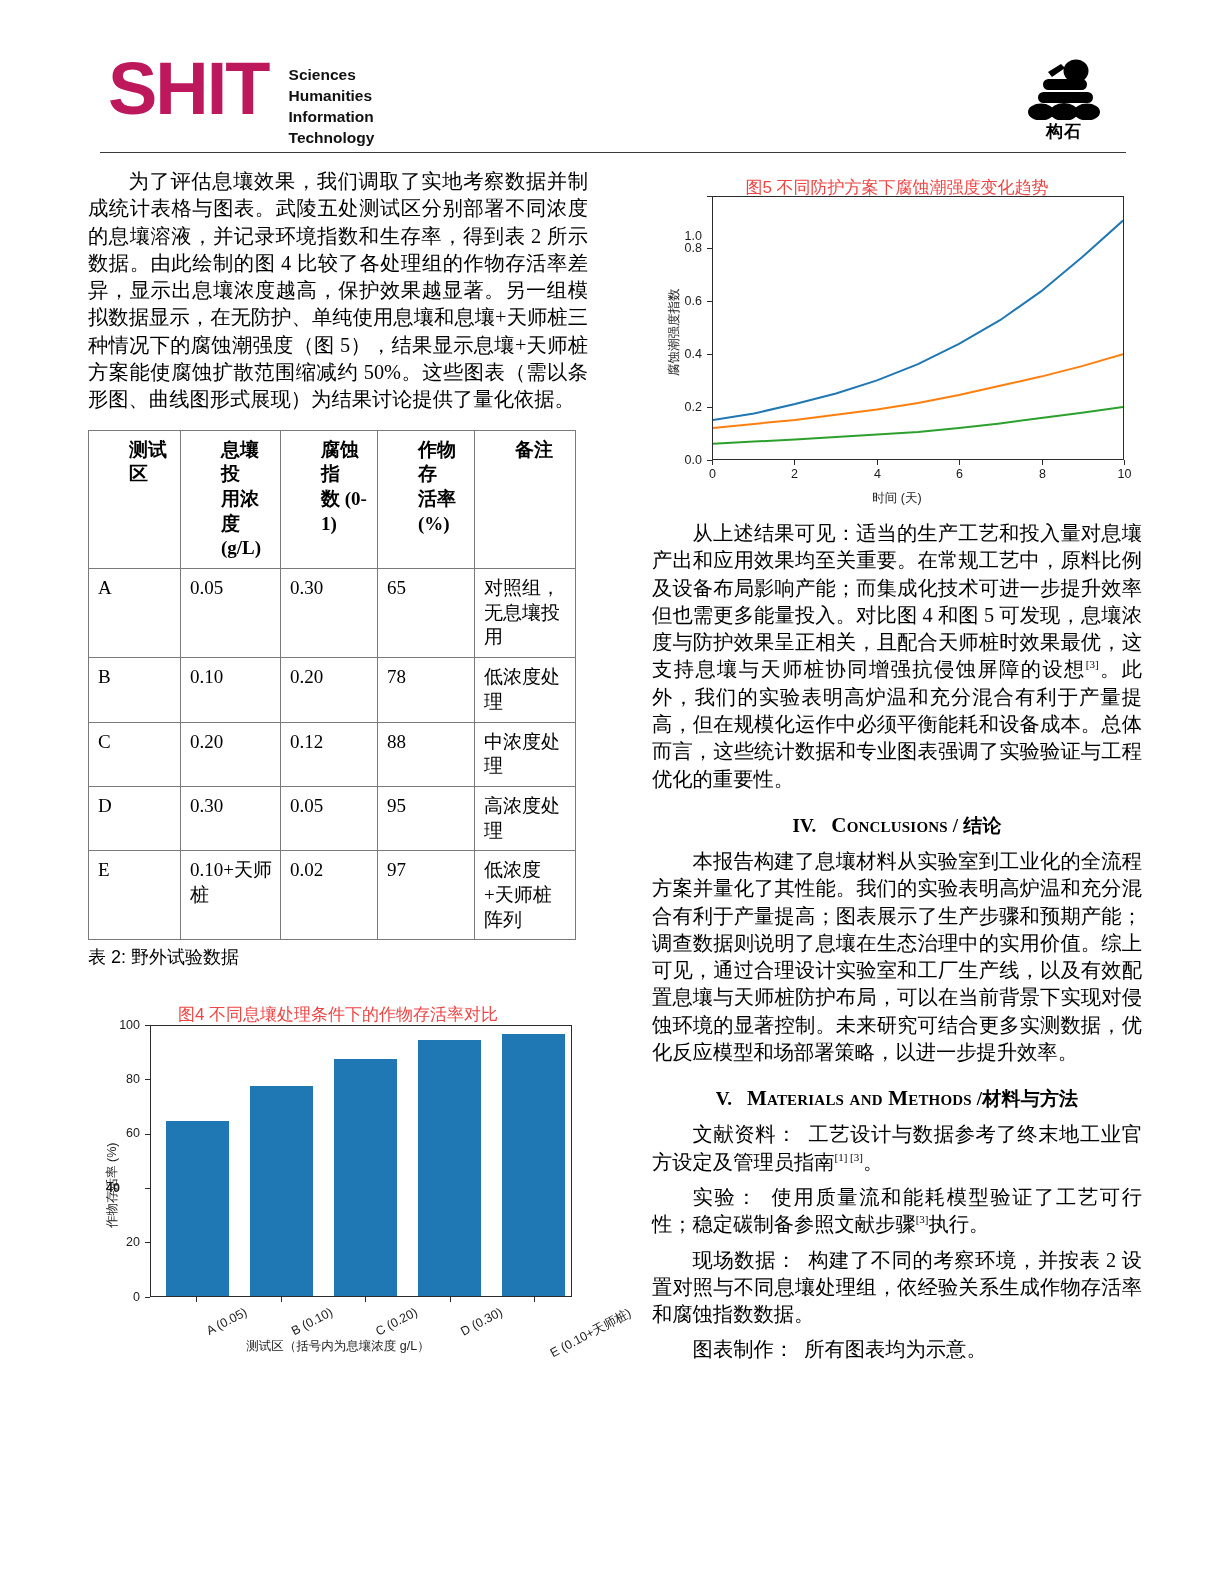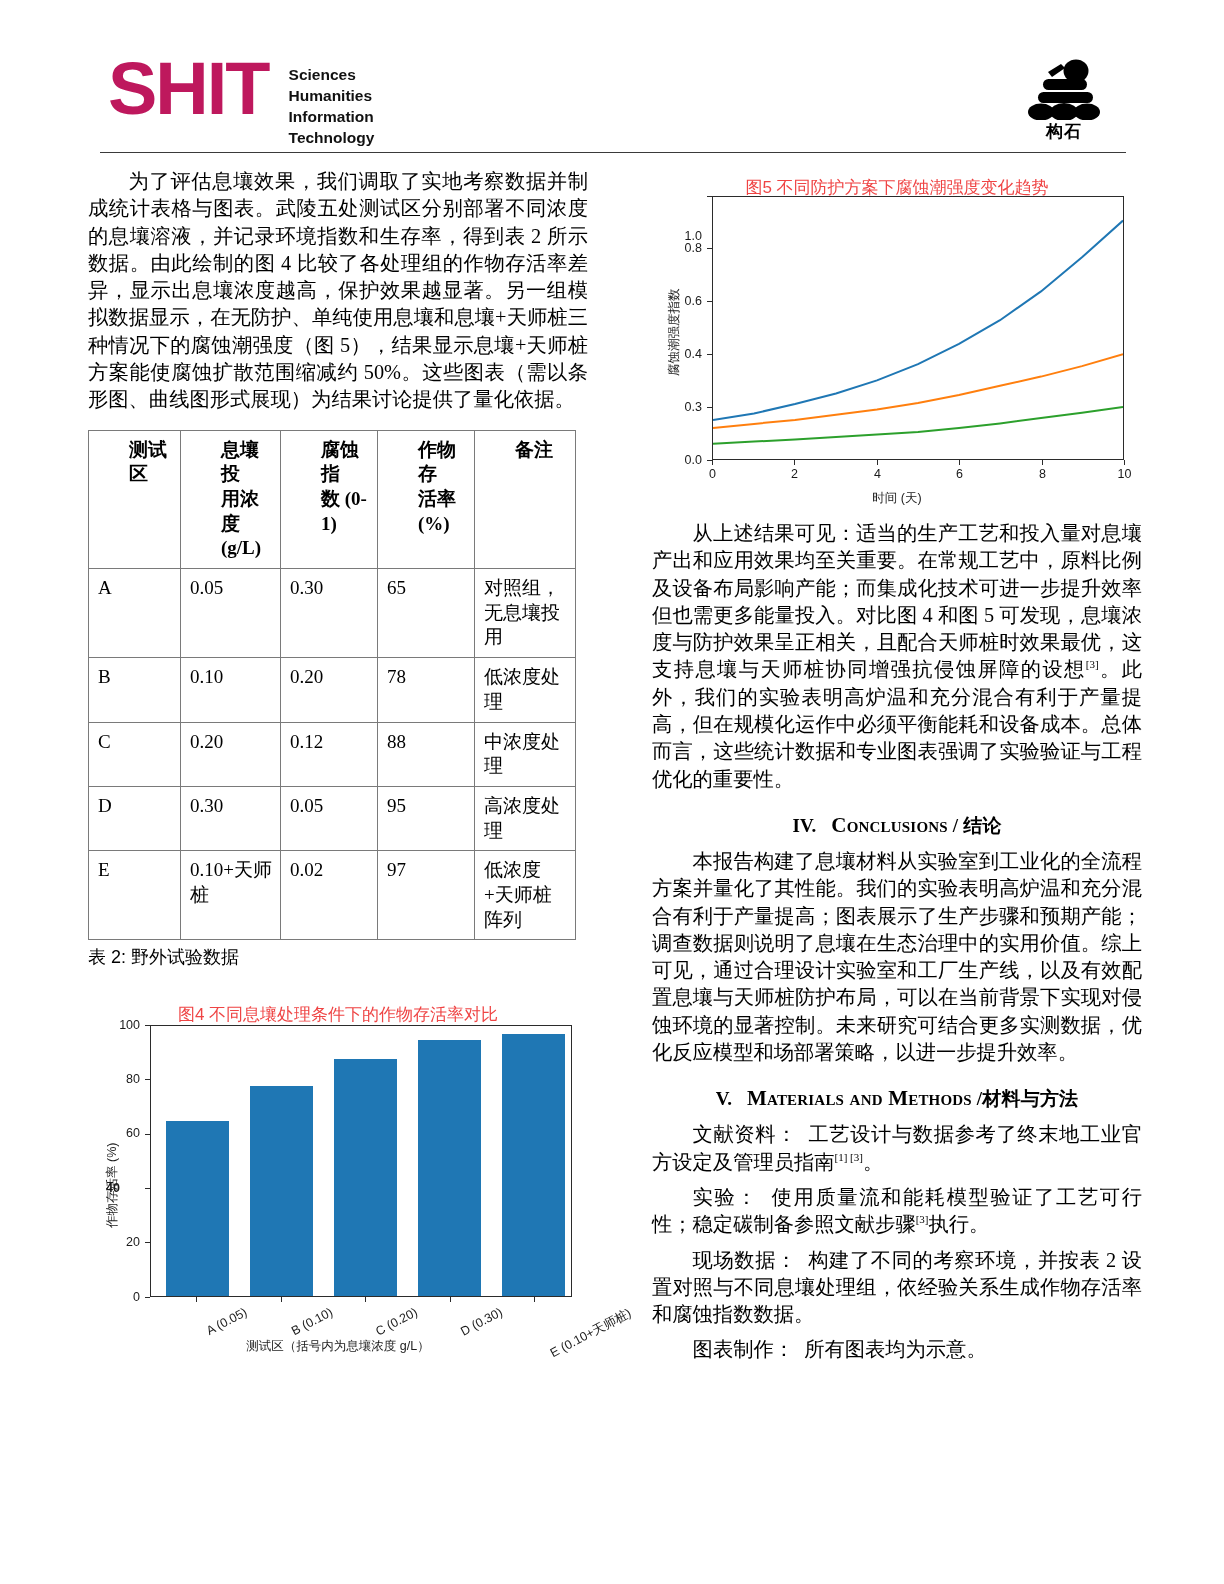--- a/index.html
+++ b/index.html
@@ -256,21 +256,21 @@
       </div>
 
       <div class="tick" style="left:55px;top:291.5px;width:5px;height:1px;"></div>
       <div class="tick" style="left:55px;top:238.7px;width:5px;height:1px;"></div>
       <div class="tick" style="left:55px;top:185.9px;width:5px;height:1px;"></div>
       <div class="tick" style="left:55px;top:133.1px;width:5px;height:1px;"></div>
       <div class="tick" style="left:55px;top:80.3px;width:5px;height:1px;"></div>
       <div class="tick" style="left:55px;top:27.5px;width:5px;height:1px;"></div>
 
       <div class="ticklabel" style="left:14px;top:285px;width:36px;text-align:right;">0.0</div>
-      <div class="ticklabel" style="left:14px;top:232px;width:36px;text-align:right;">0.3</div>
+      <div class="ticklabel" style="left:14px;top:232px;width:36px;text-align:right;">0.2</div>
       <div class="ticklabel" style="left:14px;top:179px;width:36px;text-align:right;">0.4</div>
       <div class="ticklabel" style="left:14px;top:126px;width:36px;text-align:right;">0.6</div>
       <div class="ticklabel" style="left:14px;top:73px;width:36px;text-align:right;">0.8</div>
       <div class="ticklabel" style="left:14px;top:21px;width:36px;text-align:right;margin-top:40px;">1.0</div>
 
       <div class="tick" style="left:60px;top:292px;width:1px;height:5px;"></div>
       <div class="tick" style="left:142px;top:292px;width:1px;height:5px;"></div>
       <div class="tick" style="left:225px;top:292px;width:1px;height:5px;"></div>
       <div class="tick" style="left:307px;top:292px;width:1px;height:5px;"></div>
       <div class="tick" style="left:390px;top:292px;width:1px;height:5px;"></div>

